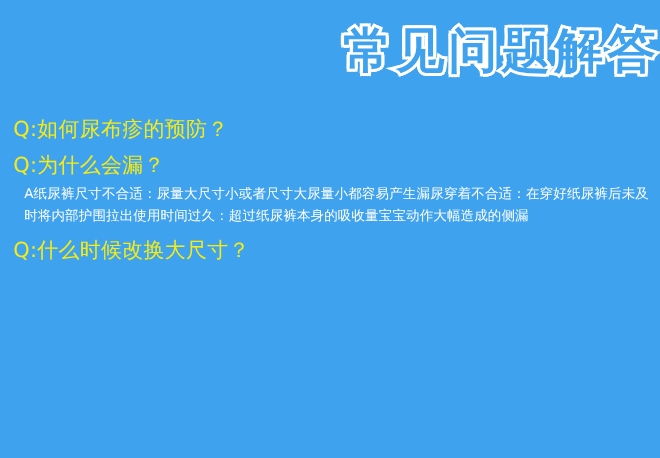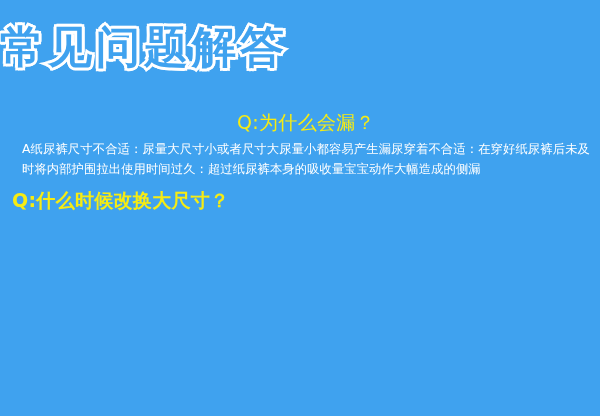--- a/index.html
+++ b/index.html
@@ -21,21 +21,21 @@
     box-sizing: border-box;
     overflow: hidden;
   }
 
   
   .banner {
     position: absolute;
     left: 0;
     top: 22px;
     width: 600px;
-    text-align: left;
+    text-align: right;
     pointer-events: none;
   }
   .banner-title {
     display: inline-block;
     font-family: "DejaVu Sans", "Liberation Sans", sans-serif;
     font-size: 44px;
     font-weight: bold;
     letter-spacing: 4px;
     color: #3fa2ef;
     -webkit-text-stroke: 5px #ffffff;
@@ -73,35 +73,36 @@
     line-height: 1.62;
     padding: 4px 10px 0 22px;
     text-align: justify;
     text-justify: inter-ideograph;
     letter-spacing: 0.1px;
   }
   .blk-2 .q-line { margin-top: 2px; }
   .blk-3 .a-body { padding-left: 28px; }
 
   .sp-1 { margin-top: 2px; }
-  .sp-2 { margin-top: 8px; text-align: center; }
-  .sp-3 { margin-top: 9px; font-weight: bold; }
+  .sp-2 { margin-top: 8px; }
+  .sp-3 { margin-top: 9px; }
 </style>
 </head>
 <body>
 
 <div id="page">
 
   <div class="banner">
     <span class="banner-title">常见问题解答</span>
   </div>
 
   <div class="faq-list">
 
     <div class="faq-block blk-1">
+      <div class="q-line sp-1">Q:如何尿布疹的预防？</div>
     </div>
 
     <div class="faq-block blk-2">
       <div class="q-line sp-2">Q:为什么会漏？</div>
       <div class="a-body">A纸尿裤尺寸不合适：尿量大尺寸小或者尺寸大尿量小都容易产生漏尿穿着不合适：在穿好纸尿裤后未及时将内部护围拉出使用时间过久：超过纸尿裤本身的吸收量宝宝动作大幅造成的侧漏</div>
     </div>
 
     <div class="faq-block blk-3">
       <div class="q-line sp-3">Q:什么时候改换大尺寸？</div>
     </div>

